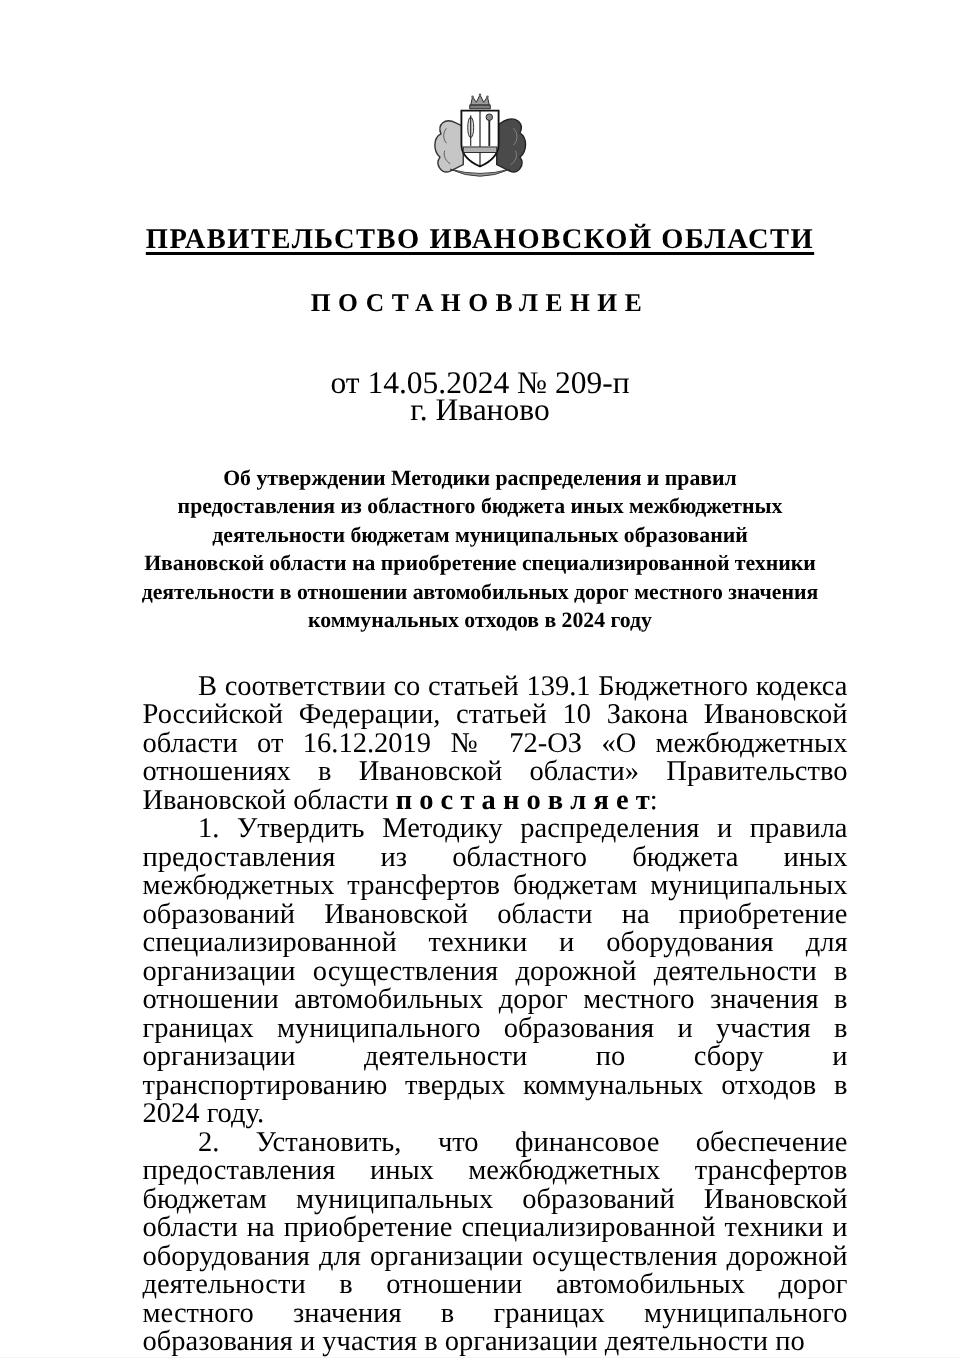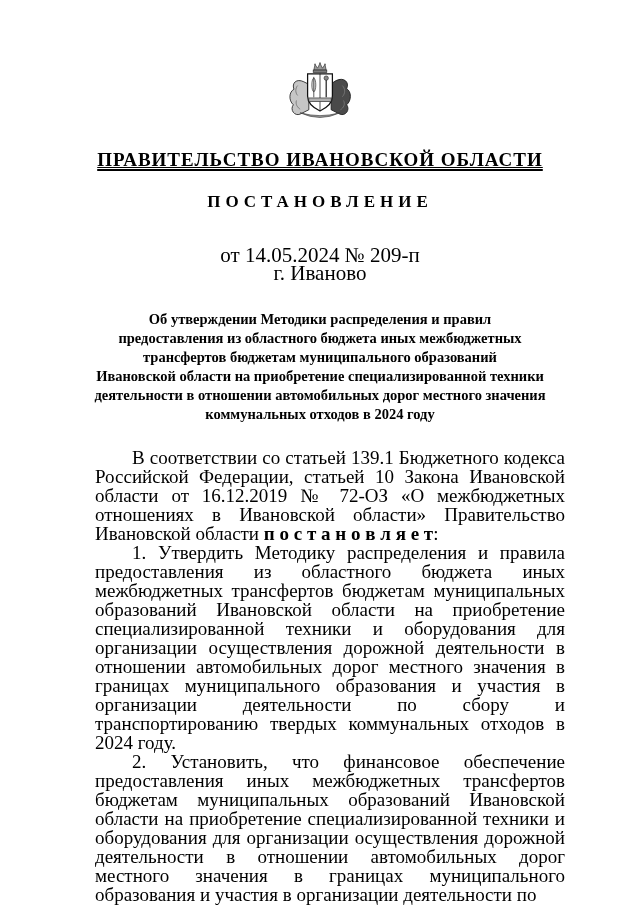--- a/index.html
+++ b/index.html
@@ -19,21 +19,20 @@
     margin: 62px auto 0 auto;
     width: 78px;
     height: 62px;
   }
   .org-name {
     margin-top: 25px;
     text-align: center;
     font-size: 19px;
     font-weight: bold;
     letter-spacing: 1px;
-    text-decoration: underline;
   }
   .org-name span {
     text-decoration: underline;
     text-decoration-thickness: 2px;
     text-underline-offset: 3px;
   }
   .doc-type {
     margin-top: 21px;
     text-align: center;
     font-size: 17px;
@@ -104,21 +103,21 @@
   <div class="doc-type">ПОСТАНОВЛЕНИЕ</div>
 
   <div class="date-block">
     <div>от 14.05.2024 № 209-п</div>
     <div>г. Иваново</div>
   </div>
 
   <div class="title-block">
     <div>Об утверждении Методики распределения и правил</div>
     <div>предоставления из областного бюджета иных межбюджетных</div>
-    <div>трансфертов бюджетам муниципального образований</div>
+    <div>деятельности бюджетам муниципальных образований</div>
     <div>Ивановской области на приобретение специализированной техники</div>
     <div>деятельности в отношении автомобильных дорог местного значения</div>
     <div>коммунальных отходов в 2024 году</div>
   </div>
 
   <div class="content">
     <p><span>В соответствии со статьей 139.1 Бюджетного кодекса Российской Федерации, статьей 10 Закона Ивановской области от 16.12.2019 № 72-ОЗ «О межбюджетных отношениях в Ивановской области» Правительство Ивановской области </span><span class="resolve-word">п о с т а н о в л я е т</span><span>:</span></p>
     <p>1. Утвердить Методику распределения и правила предоставления из областного бюджета иных межбюджетных трансфертов бюджетам муниципальных образований Ивановской области на приобретение специализированной техники и оборудования для организации осуществления дорожной деятельности в отношении автомобильных дорог местного значения в границах муниципального образования и участия в организации деятельности по сбору и транспортированию твердых коммунальных отходов в 2024 году.</p>
     <p>2. Установить, что финансовое обеспечение предоставления иных межбюджетных трансфертов бюджетам муниципальных образований Ивановской области на приобретение специализированной техники и оборудования для организации осуществления дорожной деятельности в отношении автомобильных дорог местного значения в границах муниципального образования и участия в организации деятельности по</p>
   </div>

